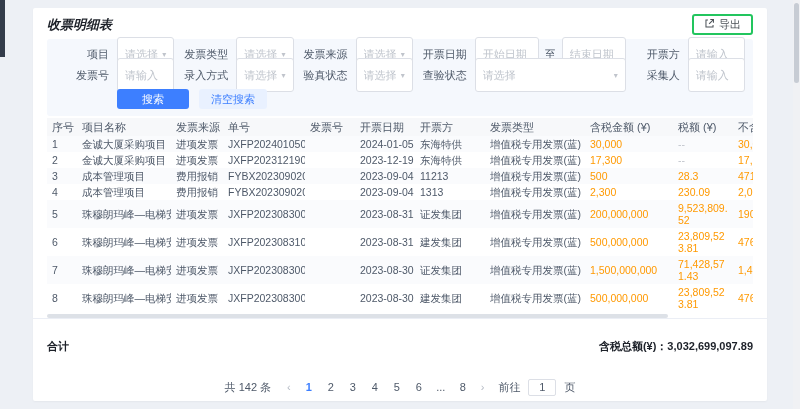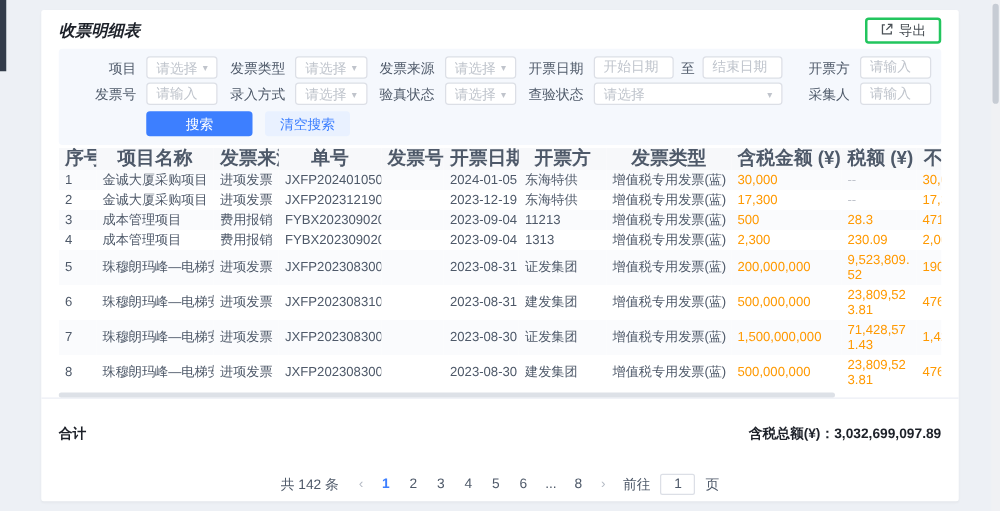--- a/index.html
+++ b/index.html
@@ -25,47 +25,47 @@
     background:#fff; border:2px solid #22c55e; border-radius:3px;
     font-size:11px; color:#4a5056; cursor:pointer; font-family:inherit;
   }
 
   .filter-panel { margin:0 14px; background:#f5f8fd; border-radius:3px; padding:6px 8px 7px; }
   .fgrid { display:grid; grid-template-columns:1fr 1fr 1fr 1fr 1fr; row-gap:3px; }
   .field { display:flex; align-items:center; height:18px; }
   .flabel { width:54px; text-align:right; margin-right:8px; color:#4e5969; flex:none; white-space:nowrap; overflow:hidden; }
   .control {
     height:18px; border:1px solid #dcdfe6; border-radius:3px; background:#fff;
-    display:flex; align-items:center; padding:0 7px; flex:1; max-width:168px; min-width:0;
+    display:flex; align-items:center; padding:16px 7px; flex:1; max-width:168px; min-width:0;
   }
   .control .ph { color:#bfc4cc; flex:1; white-space:nowrap; overflow:hidden; }
   .chev { color:#c0c4cc; font-size:8px; margin-left:4px; flex:none; }
   .control input {
     width:100%; border:0; outline:0; background:transparent; padding:0;
     font-size:11px; color:#333; font-family:inherit;
   }
   .control input::placeholder { color:#bfc4cc; }
   .control.range { flex:none; width:64px; }
   .sep { margin:0 6px; color:#4e5969; flex:none; }
 
   .btn-row { margin-top:5px; padding-left:62px; display:flex; gap:10px; }
   .search-btn {
-    width:85px; height:20px; background:#3D7FFF; color:#fff; border:0;
+    width:72px; height:20px; background:#3D7FFF; color:#fff; border:0;
     border-radius:3px; font-size:11px; cursor:pointer; font-family:inherit;
   }
   .clear-btn {
     height:20px; padding:0 12px; background:#e9f1ff; color:#3D7FFF; border:0;
     border-radius:3px; font-size:11px; cursor:pointer; font-family:inherit;
   }
 
   .table-wrap { margin:2px 14px 0; width:706px; overflow:hidden; }
   table { table-layout:fixed; border-collapse:collapse; width:796px; }
   th {
-    background:#f7f8fa; color:#4e5969; font-weight:bold; text-align:center;
-    padding:3px 5px; font-size:15px; line-height:12px; white-space:nowrap; overflow:hidden;
+    background:#f7f8fa; color:#4e5969; font-weight:normal; text-align:left;
+    padding:3px 5px; font-size:11px; line-height:12px; white-space:nowrap; overflow:hidden;
   }
   td {
     padding:2px 5px; font-size:10.5px; color:#4e5969; line-height:12px;
     white-space:nowrap; overflow:hidden; vertical-align:middle;
   }
   tbody tr:nth-child(odd) td { background:#fafbfd; }
   td.num { color:#FF9900; white-space:normal; word-break:break-all; }
   td.muted { color:#c0c4cc; }
 
   .hscroll { height:4px; margin:2px 14px 0; position:relative; flex:none; }

